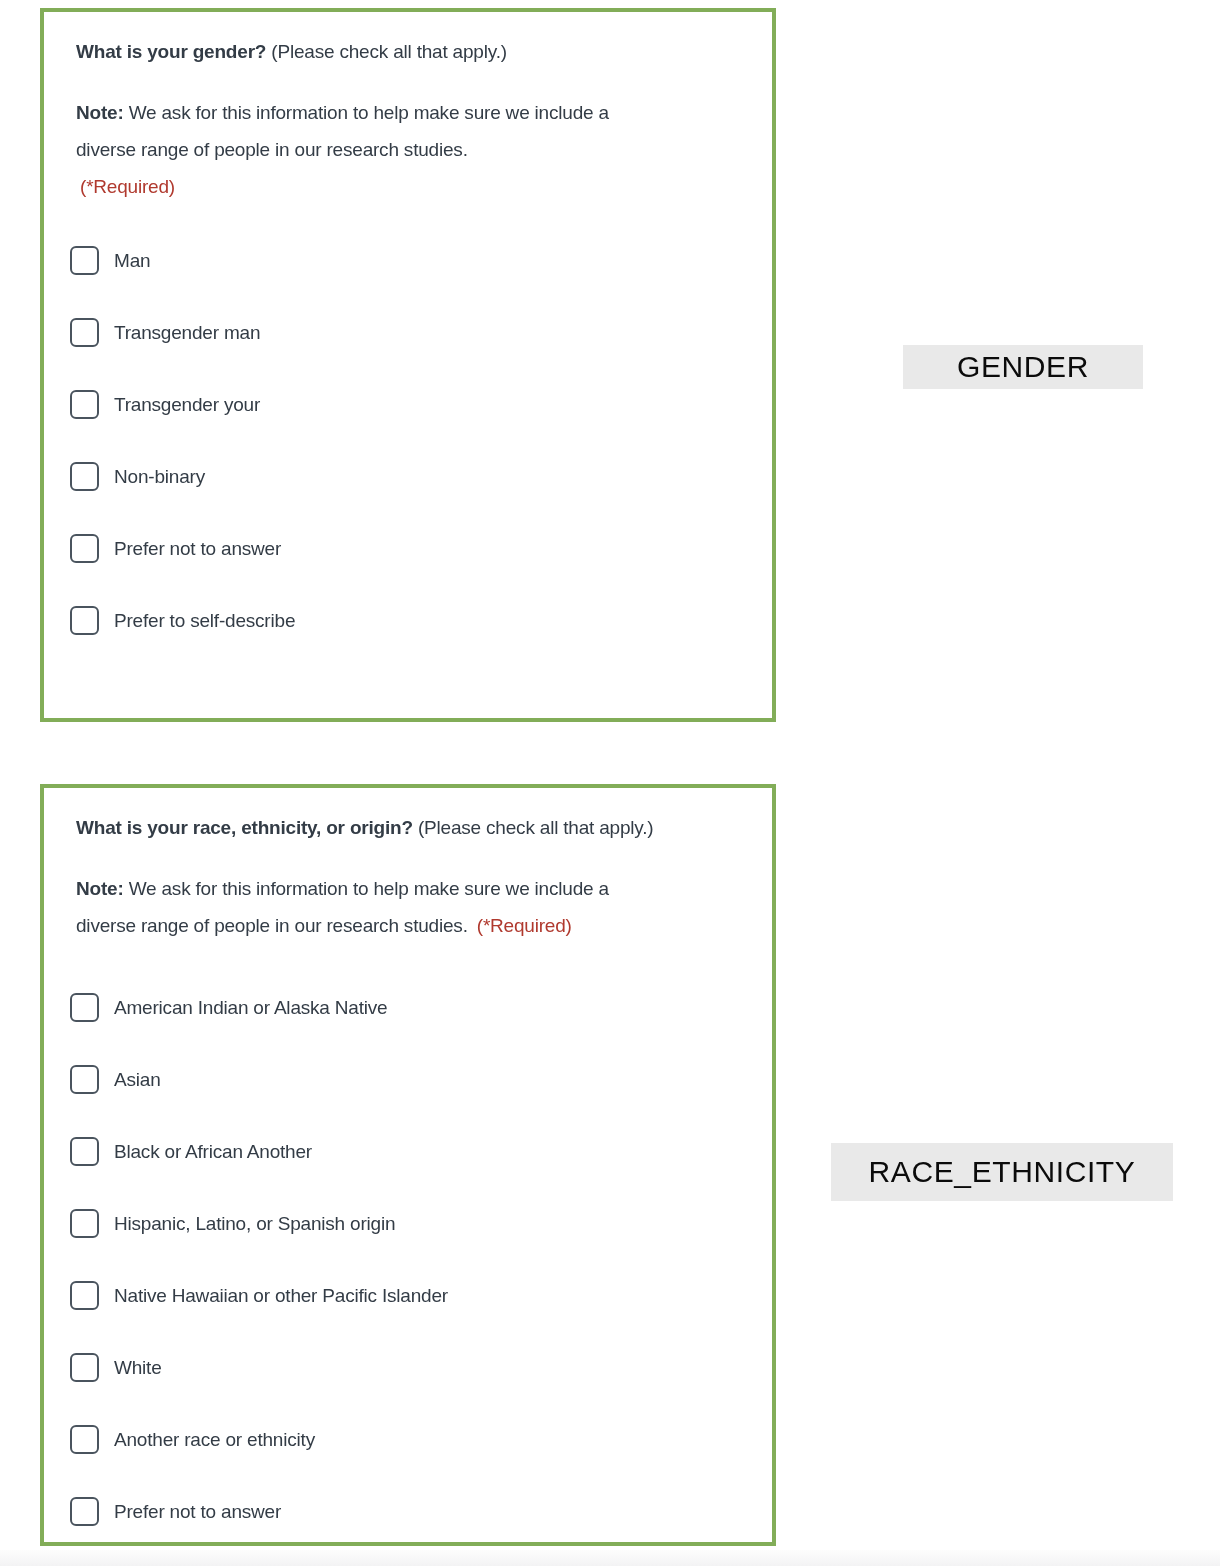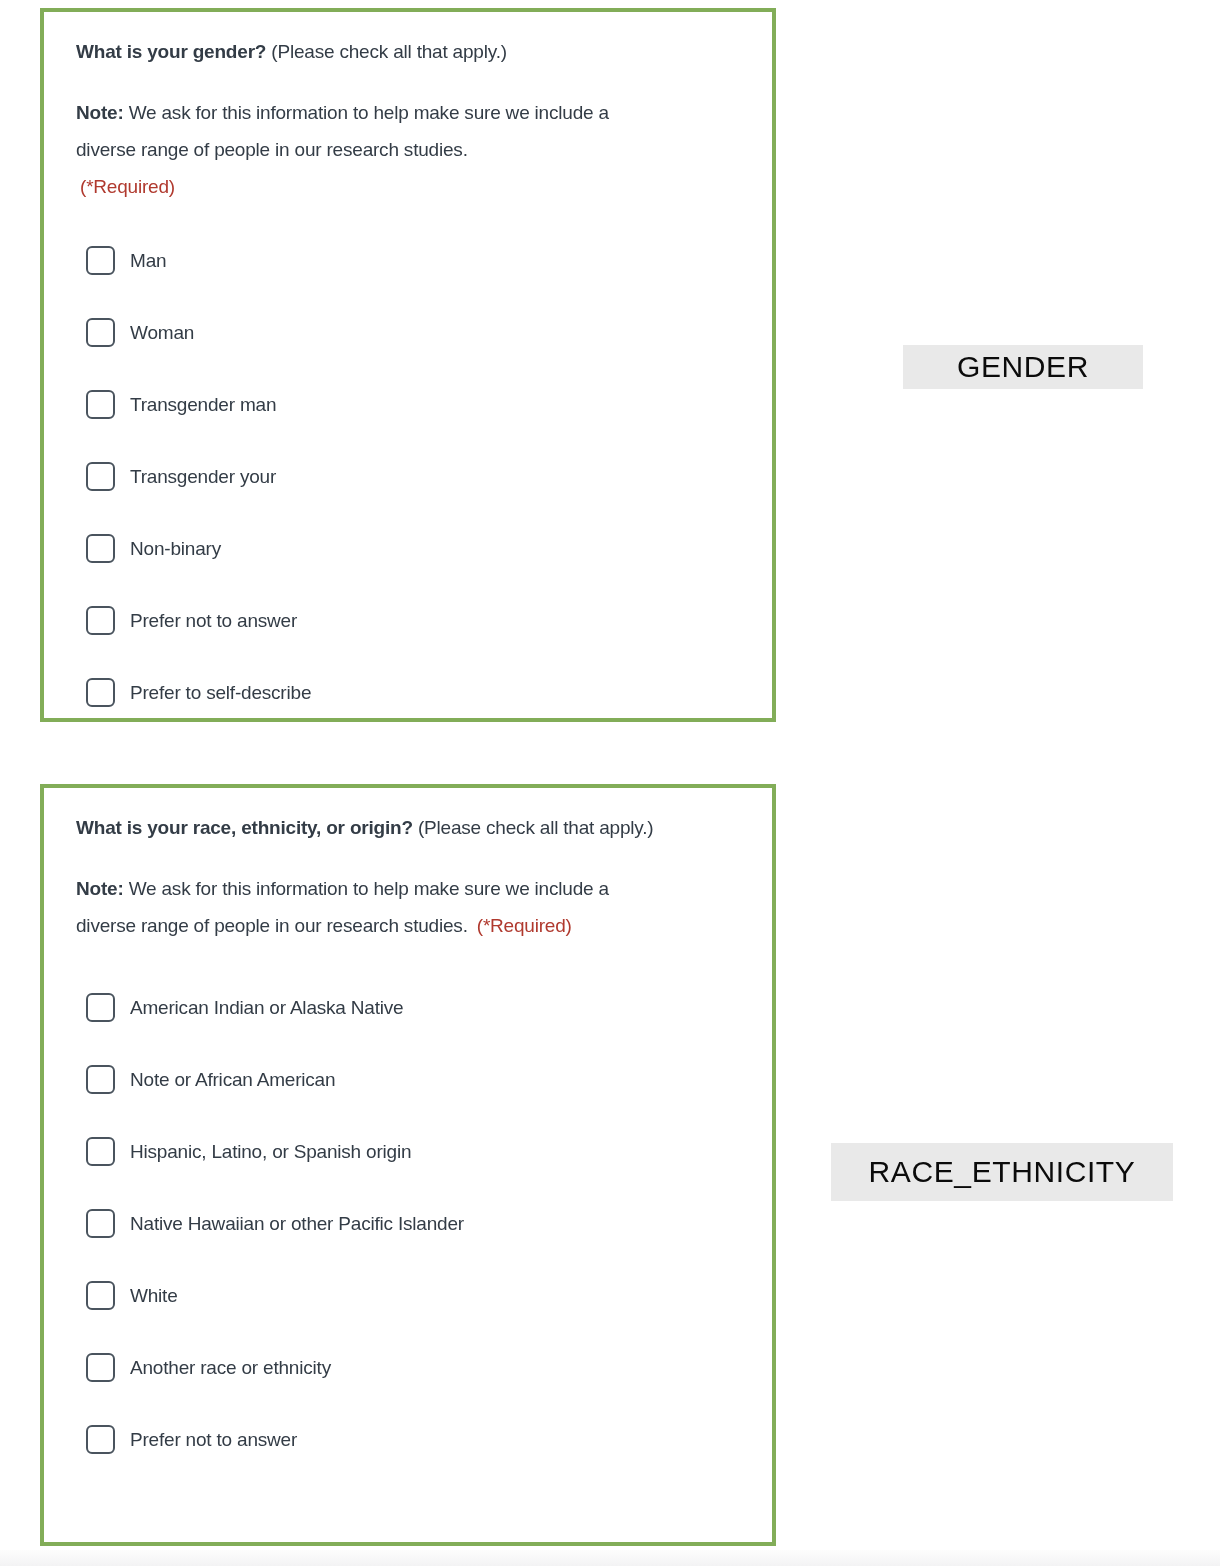--- a/index.html
+++ b/index.html
@@ -48,21 +48,21 @@
     letter-spacing: -0.2px;
     color: #333c46;
     padding-left: 6px;
   }
   .note strong { font-weight: 700; text-align: right; }
   .required { color: #b0392e; }
   .required.own-line { margin-left: 4px; }
   .required.inline   { margin-left: 9px; }
 
   
-  .options { margin: 16px; padding: 0; list-style: none; }
+  .options { margin: 0; padding: 0; list-style: none; }
   #gender-box .options { margin-top: 41px; }
   #race-box   .options { margin-top: 49px; }
 
   .option-row {
     display: flex;
     align-items: center;
     height: 29px;
     margin-bottom: 43px;
     cursor: pointer;
   }
@@ -123,24 +123,20 @@
       <span>diverse range of people in our research studies.</span><br>
       <span class="required own-line">(*Required)</span>
     </p>
     <ul class="options">
 
         <li class="option-row">
           <span class="checkbox"></span>
           <span class="option-label">Man</span>
         </li>
 
-        <li class="option-row">
-          <span class="checkbox"></span>
-          <span class="option-label">Woman</span>
-        </li>
 
         <li class="option-row">
           <span class="checkbox"></span>
           <span class="option-label">Transgender man</span>
         </li>
 
         <li class="option-row">
           <span class="checkbox"></span>
           <span class="option-label">Transgender your</span>
         </li>
@@ -172,24 +168,28 @@
       <span>We ask for this information to help make sure we include a</span><br>
       <span>diverse range of people in our research studies.</span><span class="required inline">(*Required)</span>
     </p>
     <ul class="options">
 
         <li class="option-row">
           <span class="checkbox"></span>
           <span class="option-label">American Indian or Alaska Native</span>
         </li>
 
-
-        <li class="option-row">
-          <span class="checkbox"></span>
-          <span class="option-label">Note or African American</span>
+        <li class="option-row">
+          <span class="checkbox"></span>
+          <span class="option-label">Asian</span>
+        </li>
+
+        <li class="option-row">
+          <span class="checkbox"></span>
+          <span class="option-label">Black or African Another</span>
         </li>
 
         <li class="option-row">
           <span class="checkbox"></span>
           <span class="option-label">Hispanic, Latino, or Spanish origin</span>
         </li>
 
         <li class="option-row">
           <span class="checkbox"></span>
           <span class="option-label">Native Hawaiian or other Pacific Islander</span>

